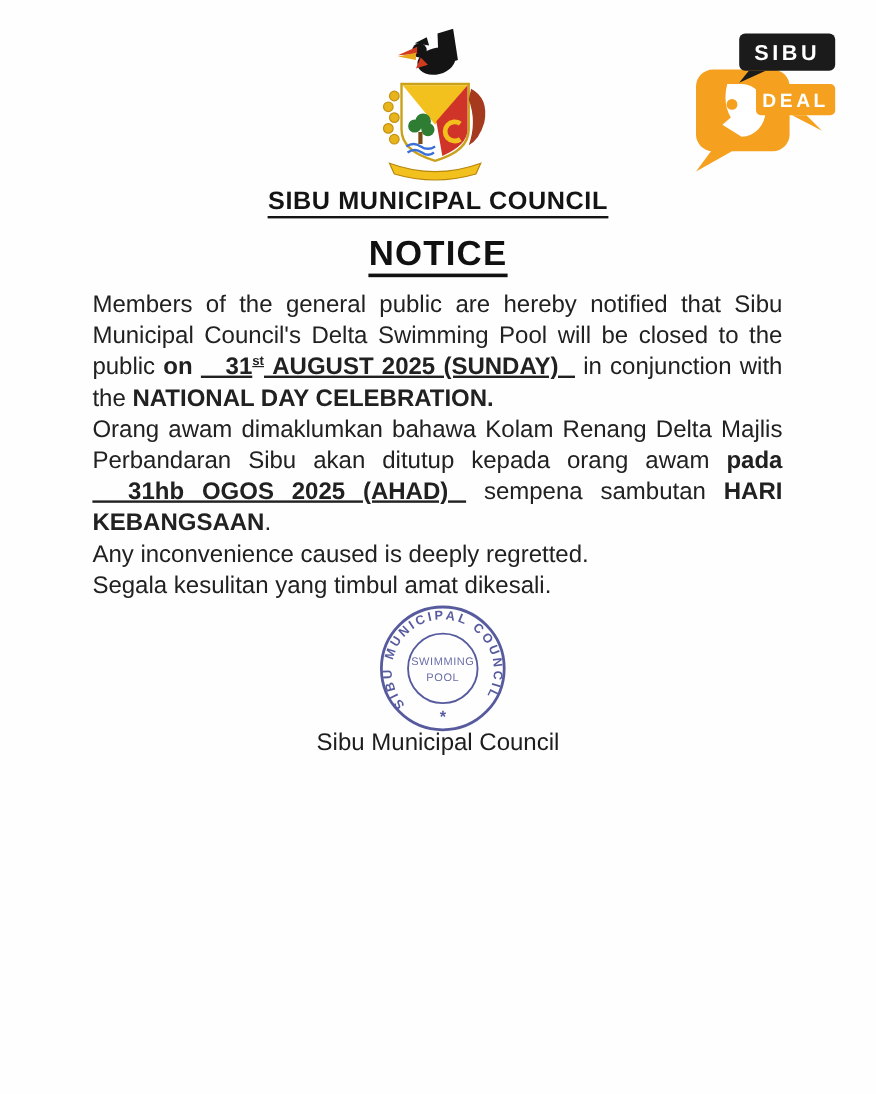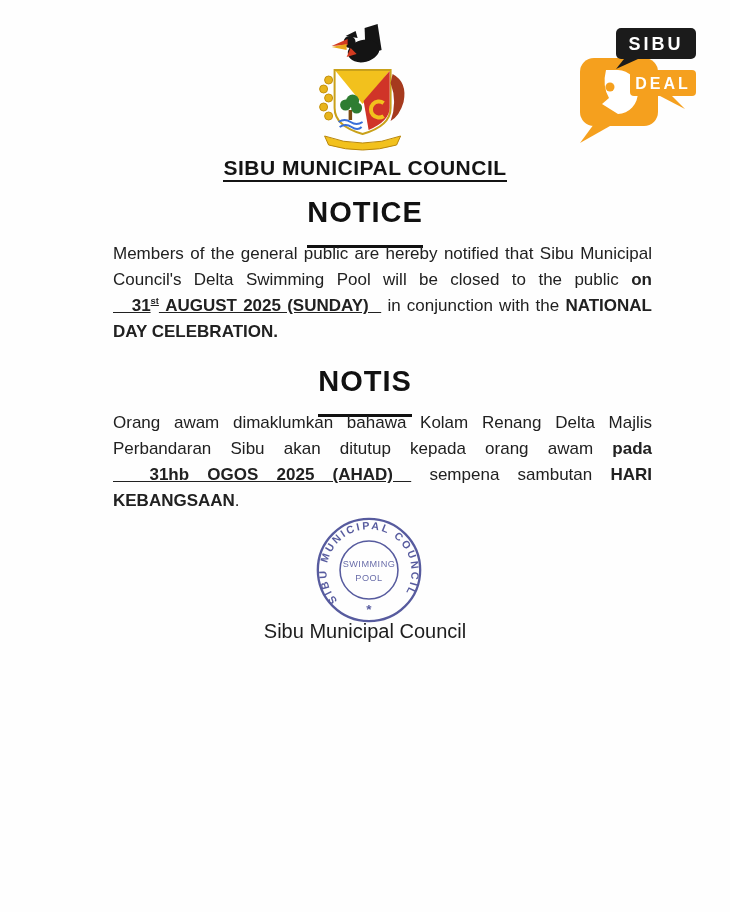--- a/index.html
+++ b/index.html
@@ -12,24 +12,24 @@
   .deal-logo{position:absolute;right:30px;top:24px;}
   .council-title{
     text-align:center;font-size:21px;font-weight:bold;color:#141414;
     margin:4px 0 0 0;letter-spacing:.5px;
   }
   .council-title .u{border-bottom:2.5px solid #141414;padding-bottom:1px;}
   .big-heading{
     text-align:center;font-size:29px;font-weight:bold;color:#111;
     margin:16px 0 12px 0;letter-spacing:1px;
   }
-  .big-heading .u{border-bottom:3px solid #111;padding-bottom:17px;}
+  .big-heading .u{border-bottom:3px solid #111;padding-bottom:0;}
   .notis-heading{margin-top:20px;}
   p.body{
-    margin:0 78px 0 113px;font-size:17px;line-height:26px;
+    margin:0 78px 0 77px;font-size:20px;line-height:26px;
     text-align:justify;color:#212121;
   }
   .gap-after{margin-bottom:25px;}
   .closing{margin-top:40px;text-align:left;}
   .closing .line{display:block;}
   sup{font-size:.55em;line-height:0;vertical-align:super;}
   .stamp-wrap{margin-top:0px;text-align:center;}
   .stamp{display:inline-block;margin-left:8px;}
   .signature{
     text-align:center;font-size:20px;color:#1d1d1d;margin-top:-10px;
@@ -99,27 +99,28 @@
     <span class="u">SIBU MUNICIPAL COUNCIL</span>
   </div>
 
   <div class="big-heading">
     <span class="u">NOTICE</span>
   </div>
 
   <p class="body gap-after"><span>Members of the general public are hereby notified that Sibu Municipal Council's Delta Swimming Pool will be closed to the public </span><span style="font-weight: bold;">on</span><span> </span><span style="font-weight: bold; text-decoration: underline;">&nbsp;&nbsp;&nbsp;31</span><sup style="font-weight: bold; text-decoration: underline;">st</sup><span style="font-weight: bold; text-decoration: underline;">&nbsp;AUGUST&nbsp;2025&nbsp;(SUNDAY)&nbsp;&nbsp;</span><span> in conjunction with the </span><span style="font-weight: bold;">NATIONAL DAY CELEBRATION.</span></p>
 
 
-  <div class="big-heading notis-heading">
-    <span class="u">NOTIS</span>
-  </div>
 
   <p class="body gap-after"><span>Orang awam dimaklumkan bahawa Kolam Renang Delta Majlis Perbandaran Sibu akan ditutup kepada orang awam </span><span style="font-weight: bold;">pada</span><span> </span><span style="font-weight: bold; text-decoration: underline;">&nbsp;&nbsp;31hb&nbsp;OGOS&nbsp;2025&nbsp;(AHAD)&nbsp;</span><span> sempena sambutan </span><span style="font-weight: bold;">HARI KEBANGSAAN</span><span>.</span></p>
 
 
+  <p class="body closing">
+    <span class="line">Any inconvenience caused is deeply regretted.</span>
+    <span class="line">Segala kesulitan yang timbul amat dikesali.</span>
+  </p>
 
   <div class="stamp-wrap">
     <svg class="stamp" width="118" height="112" viewBox="0 0 120 116" opacity="0.85">
       <defs>
         <path id="ringPath" d="M 29,91 A 44,44 0 1 1 91,91"></path>
       </defs>
       <ellipse cx="60" cy="57" rx="53" ry="53" fill="none" stroke-width="2.4" transform="translate(0,1)" stroke="#3a3f8e"></ellipse>
       <circle cx="60" cy="58" r="30" fill="none" stroke-width="1.6" stroke="#3a3f8e"></circle>
       <text font-size="11" font-weight="bold" letter-spacing="2.4" font-family="Liberation Sans, sans-serif" fill="#3a3f8e">
         <textPath href="#ringPath" startOffset="2">SIBU MUNICIPAL COUNCIL</textPath>

